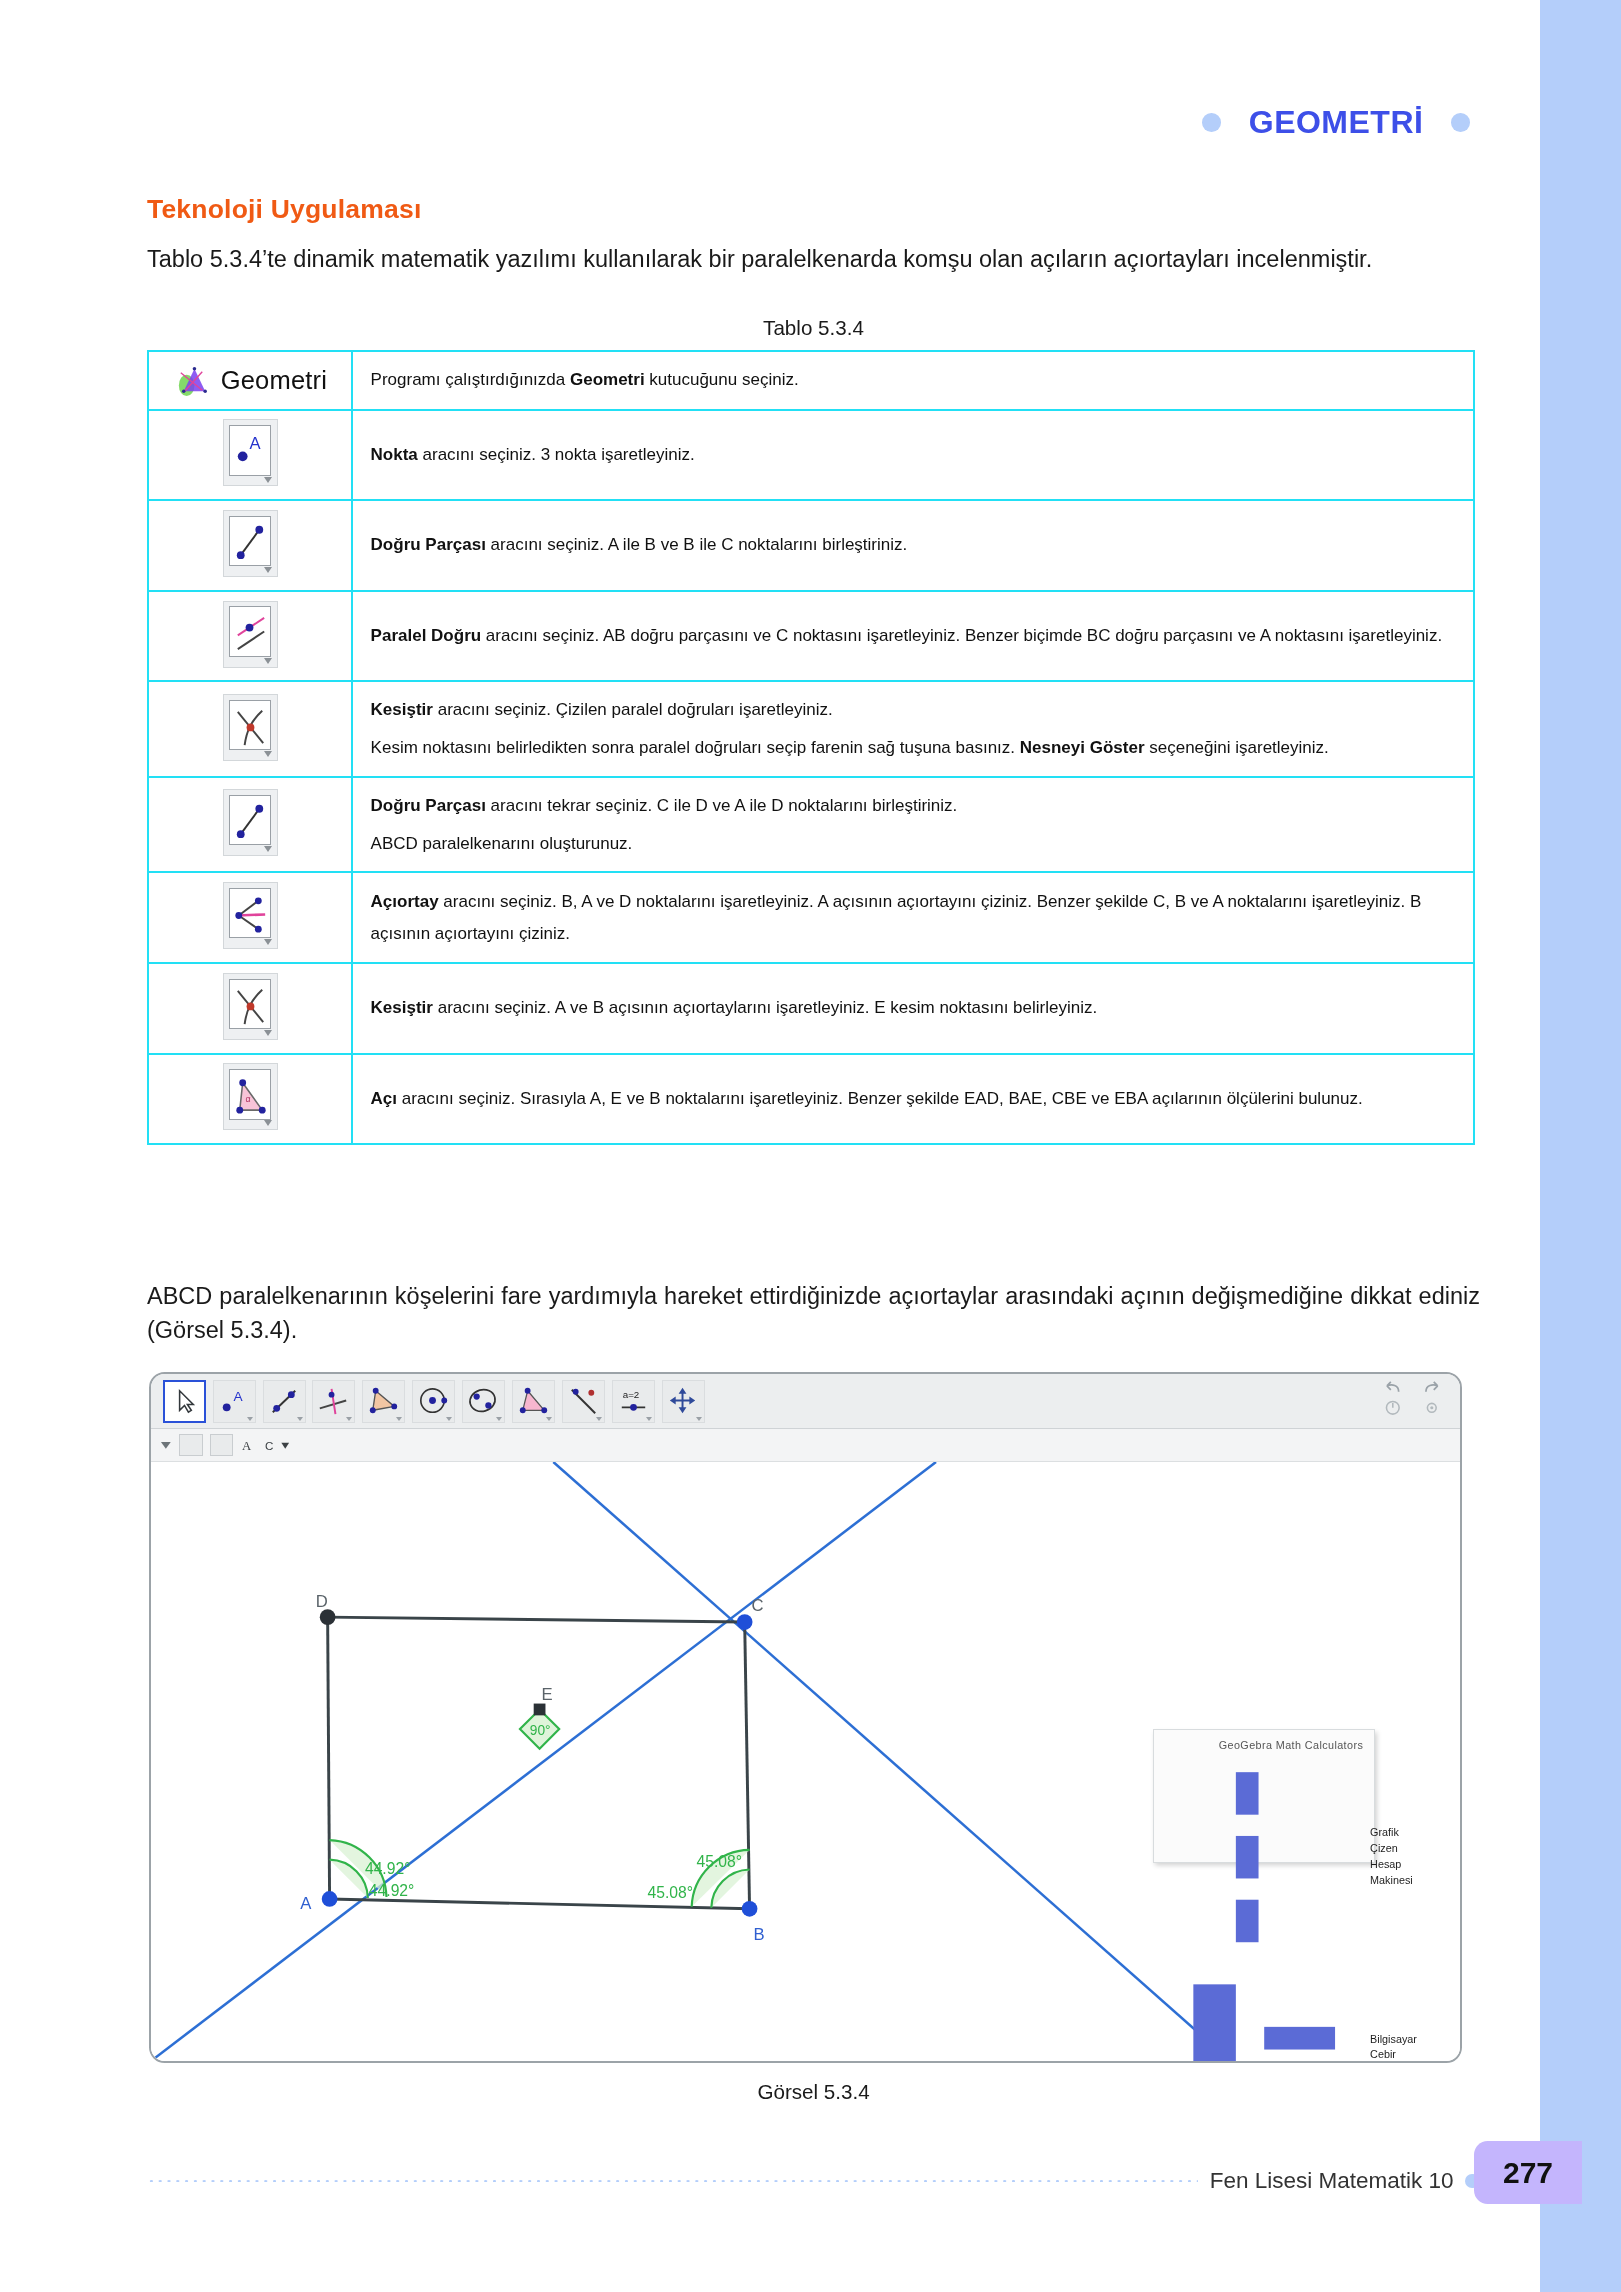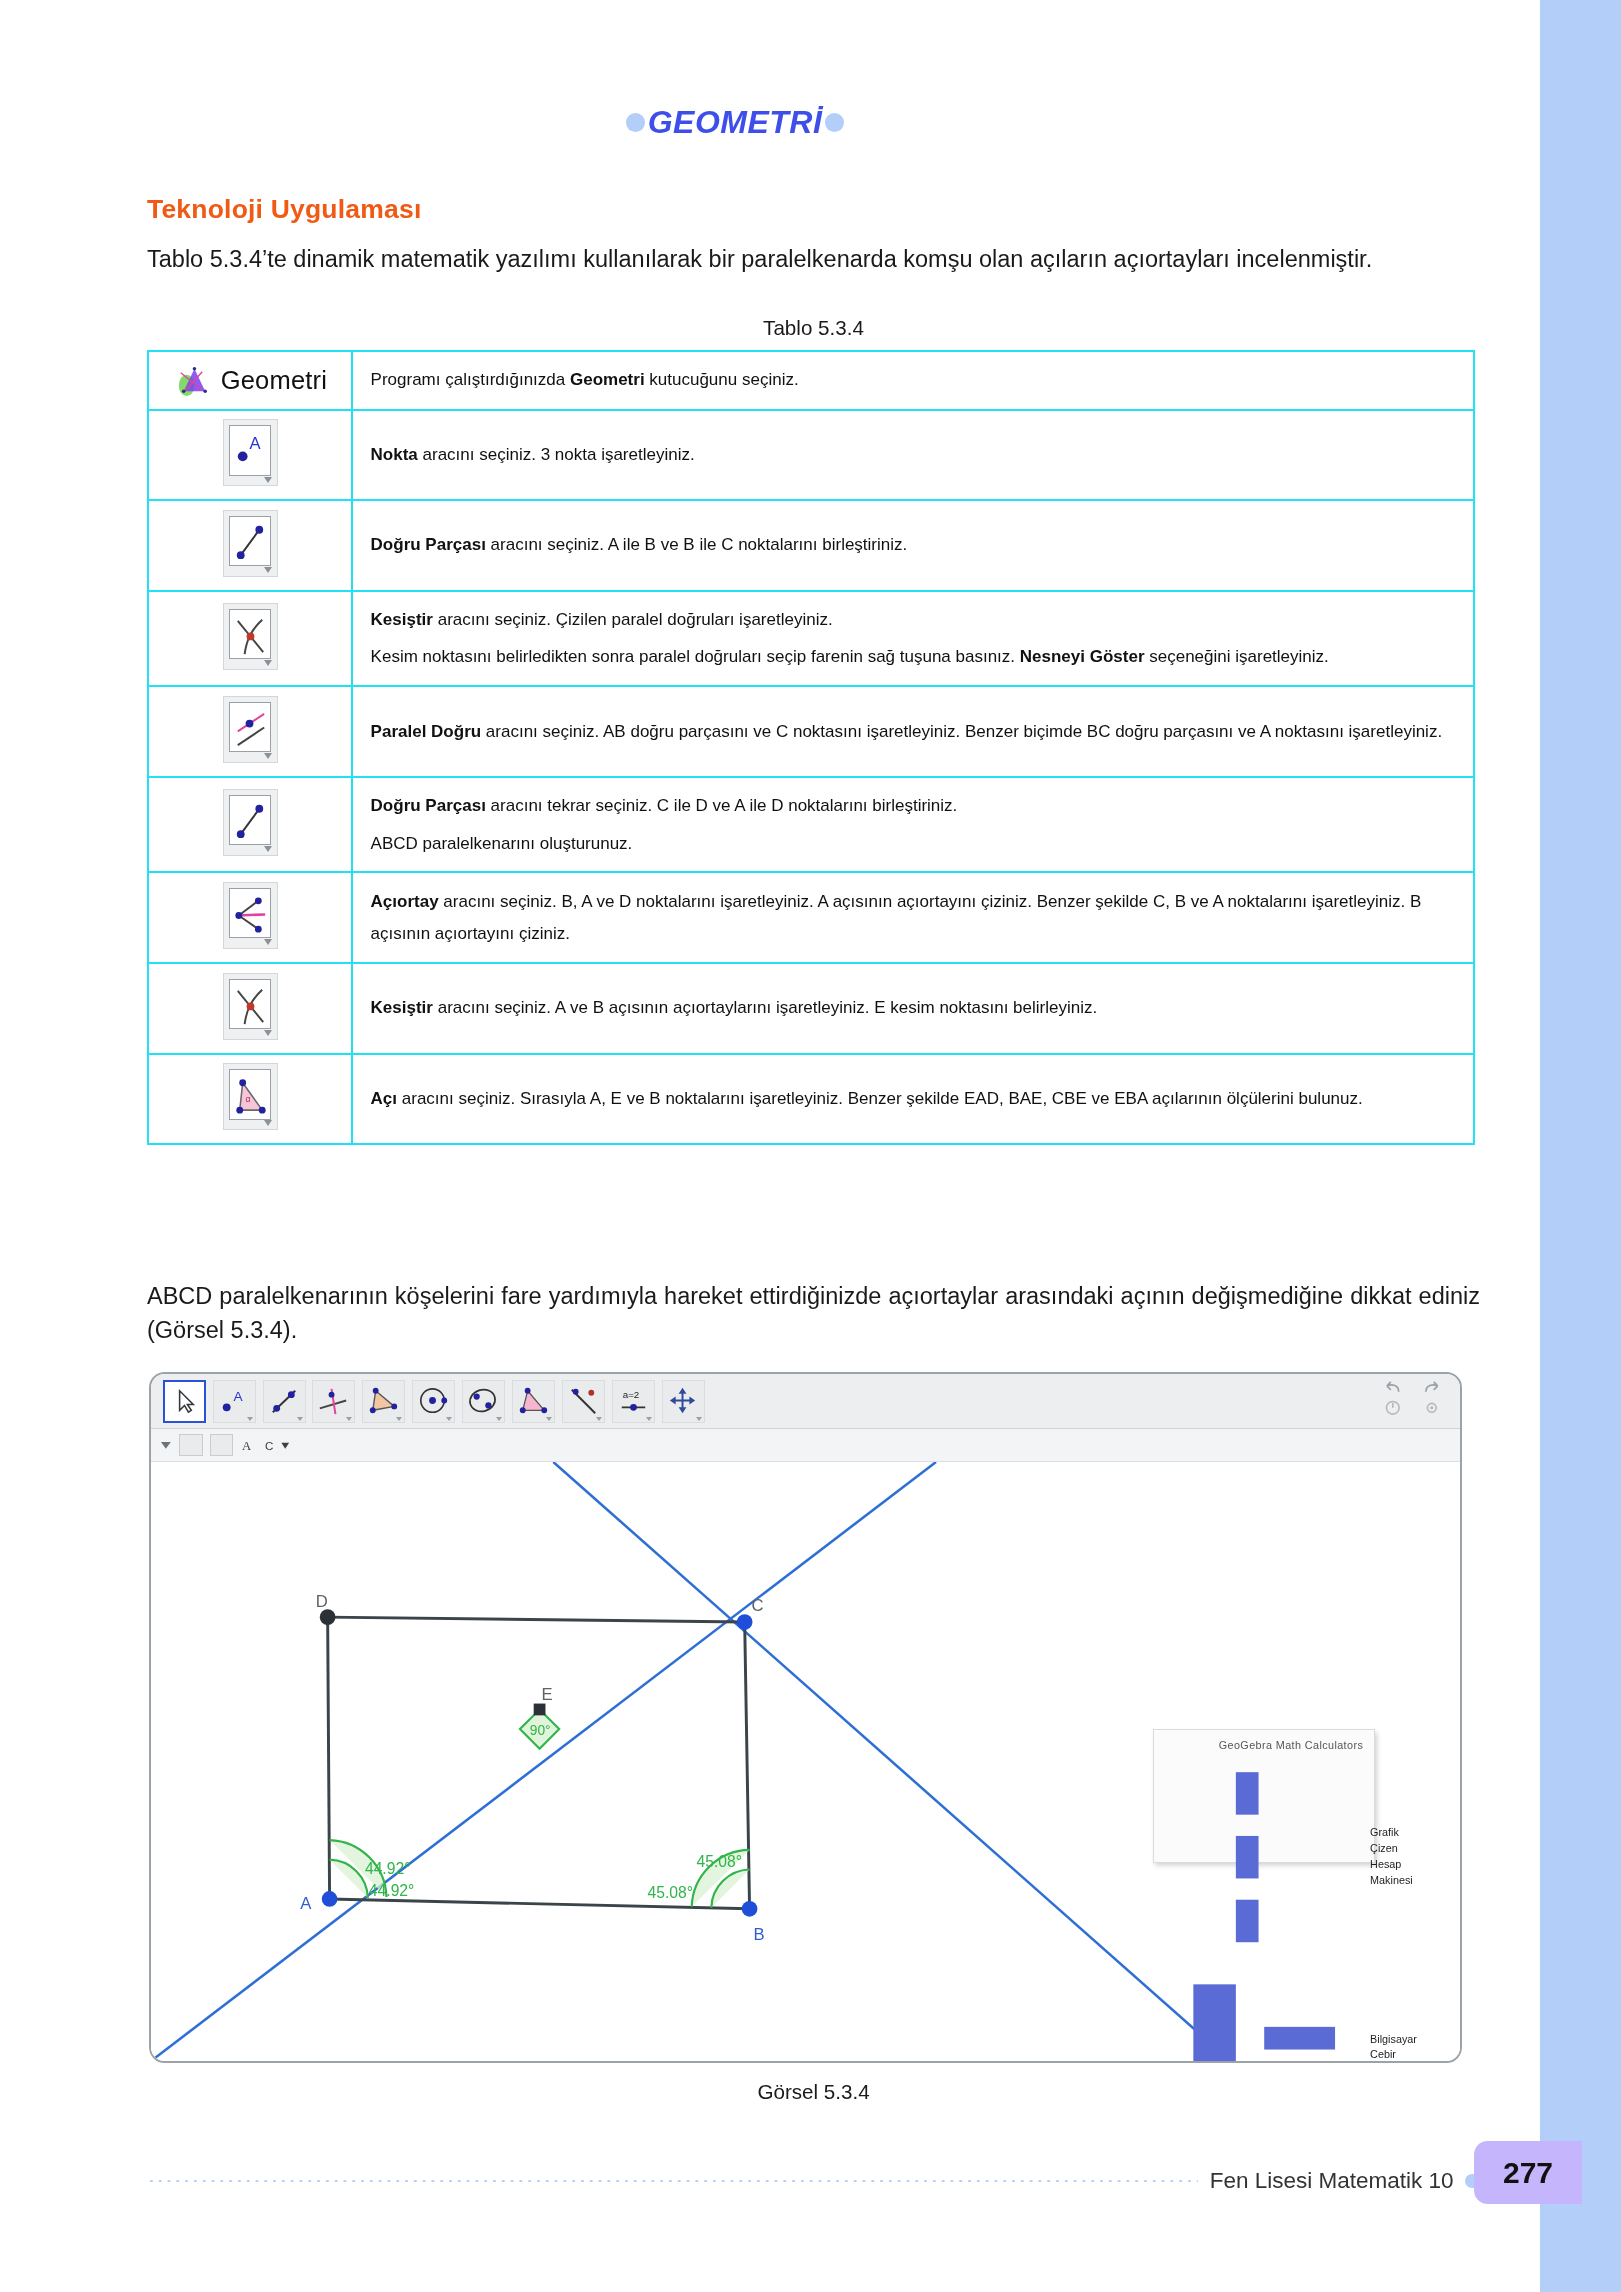--- a/index.html
+++ b/index.html
@@ -25,24 +25,23 @@
     background: #b4cefa;
   }
 
   
   .header {
     position: absolute;
     top: 104px;
     left: 0;
     width: 1470px;
     display: flex;
-    justify-content: center;
+    justify-content: flex-end;
     align-items: center;
-    gap: 3px;
-    font-style: italic;
+    gap: 28px;
   }
   .header-dot {
     width: 18.6px;
     height: 18.6px;
     border-radius: 50%;
     background: #b4cefa;
     flex: 0 0 auto;
   }
   .header-title {
     font-family: "Liberation Sans", sans-serif;
@@ -412,47 +411,47 @@
         <td class="text-cell">
           <p><b>Doğru Parçası</b><span> aracını seçiniz. A ile B ve B ile C noktalarını birleştiriniz.</span></p>
         </td>
       </tr>
 
       <tr>
         <td class="icon-cell">
           <span class="tool-btn">
             <span class="inner"></span>
             <svg width="43" height="51" viewBox="0 0 44 52">
+              <line x1="9" y1="30" x2="36" y2="12" stroke="#e0439b" stroke-width="2"></line>
+              <line x1="9" y1="44" x2="36" y2="26" stroke="#444" stroke-width="2"></line>
+              <circle cx="21" cy="22" r="4" fill="#22229e"></circle>
+            </svg>
+            <span class="caret"></span>
+          </span>
+        </td>
+        <td class="text-cell">
+          <p><b>Paralel Doğru</b><span> aracını seçiniz. AB doğru parçasını ve C noktasını işaretleyiniz. Benzer biçimde BC doğru parçasını ve A noktasını işaretleyiniz.</span></p>
+        </td>
+      </tr>
+
+      <tr>
+        <td class="icon-cell">
+          <span class="tool-btn">
+            <span class="inner"></span>
+            <svg width="43" height="51" viewBox="0 0 44 52">
               <line x1="9" y1="12" x2="35" y2="44" stroke="#444" stroke-width="2"></line>
               <path d="M34 11 C 22 22, 18 32, 16 46" stroke="#444" stroke-width="2" fill="none"></path>
               <circle cx="22" cy="28" r="4" fill="#c0392b"></circle>
             </svg>
             <span class="caret"></span>
           </span>
         </td>
         <td class="text-cell">
           <p><b>Kesiştir</b><span> aracını seçiniz. Çizilen paralel doğruları işaretleyiniz.</span></p>
           <p><span>Kesim noktasını belirledikten sonra paralel doğruları seçip farenin sağ tuşuna basınız. </span><b>Nesneyi Göster</b><span> seçeneğini işaretleyiniz.</span></p>
-        </td>
-      </tr>
-
-      <tr>
-        <td class="icon-cell">
-          <span class="tool-btn">
-            <span class="inner"></span>
-            <svg width="43" height="51" viewBox="0 0 44 52">
-              <line x1="9" y1="30" x2="36" y2="12" stroke="#e0439b" stroke-width="2"></line>
-              <line x1="9" y1="44" x2="36" y2="26" stroke="#444" stroke-width="2"></line>
-              <circle cx="21" cy="22" r="4" fill="#22229e"></circle>
-            </svg>
-            <span class="caret"></span>
-          </span>
-        </td>
-        <td class="text-cell">
-          <p><b>Paralel Doğru</b><span> aracını seçiniz. AB doğru parçasını ve C noktasını işaretleyiniz. Benzer biçimde BC doğru parçasını ve A noktasını işaretleyiniz.</span></p>
         </td>
       </tr>
 
       <tr>
         <td class="icon-cell">
           <span class="tool-btn">
             <span class="inner"></span>
             <svg width="43" height="51" viewBox="0 0 44 52">
               <line x1="12" y1="40" x2="31" y2="14" stroke="#333" stroke-width="2"></line>
               <circle cx="12" cy="40" r="4" fill="#22229e"></circle>

